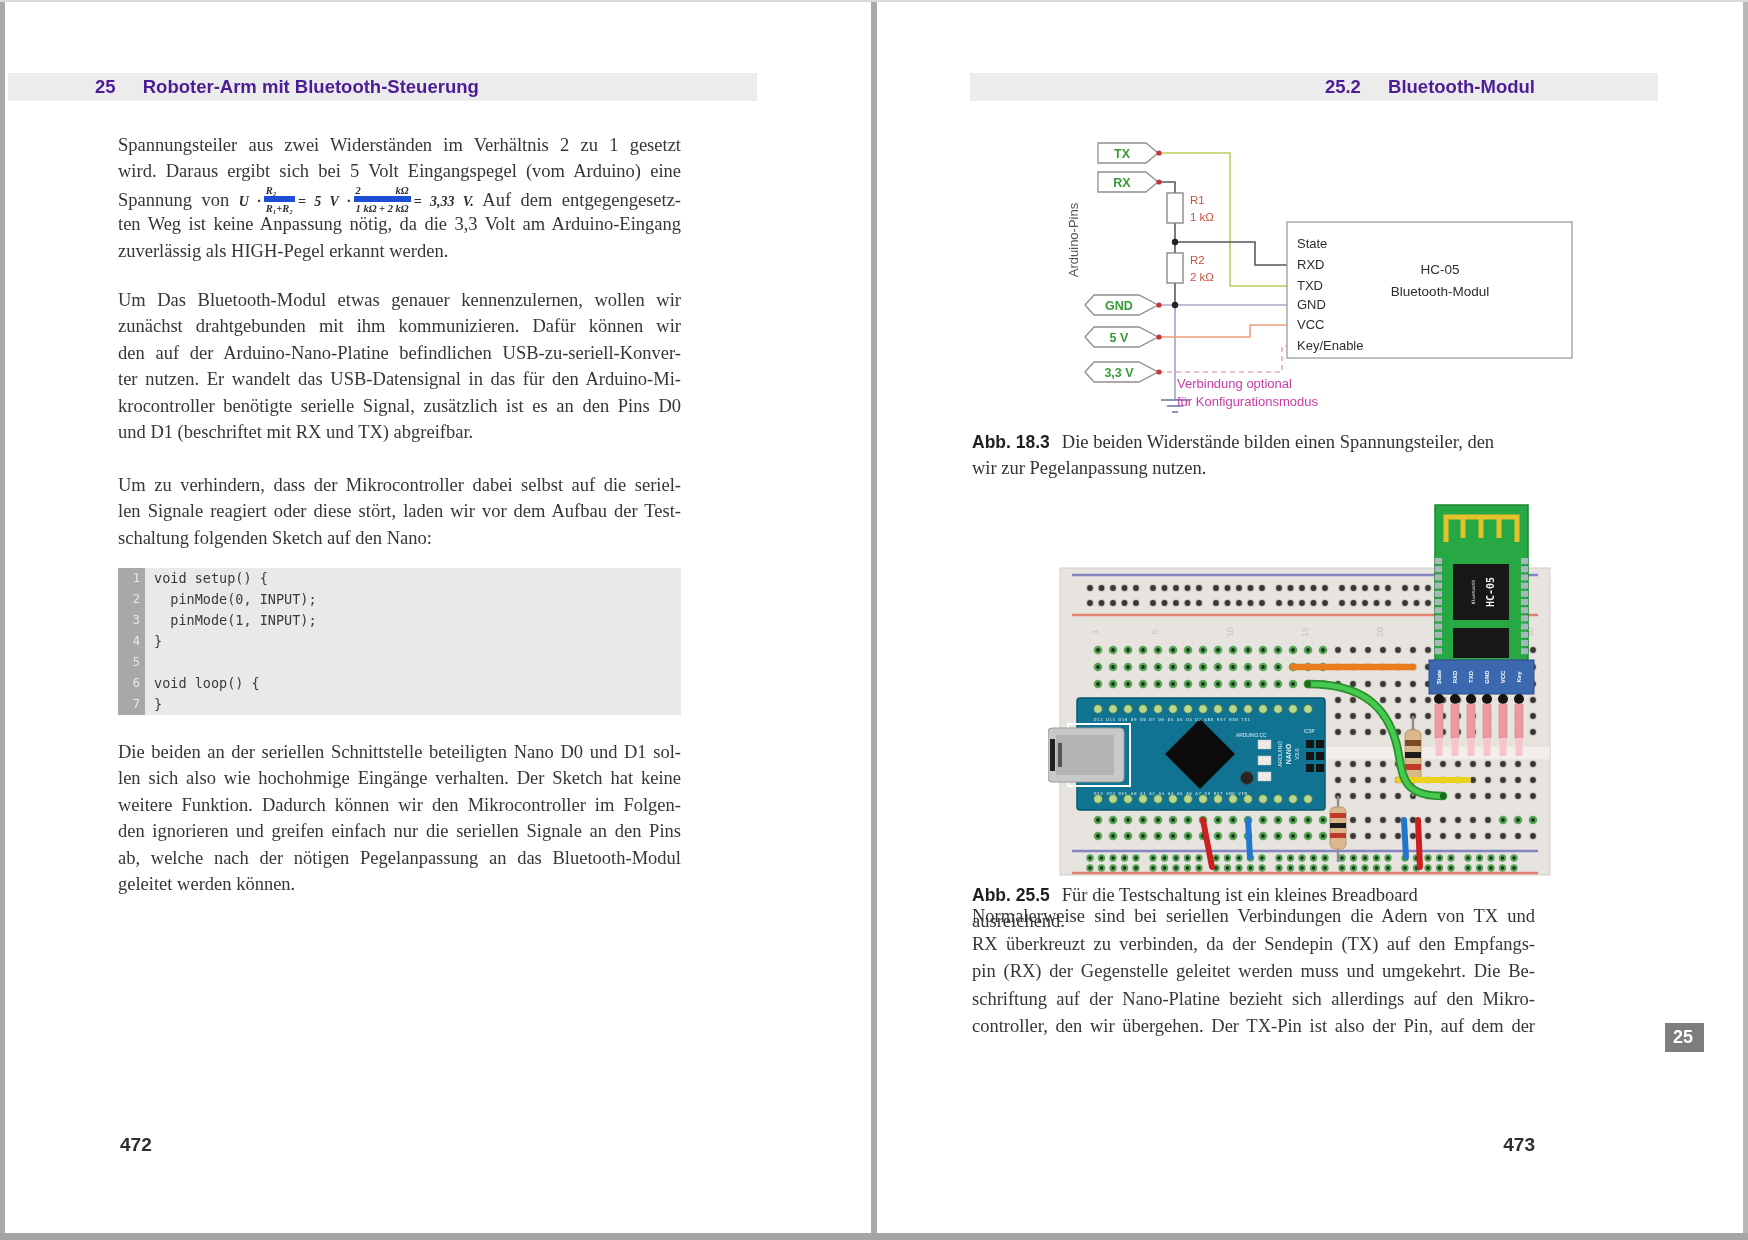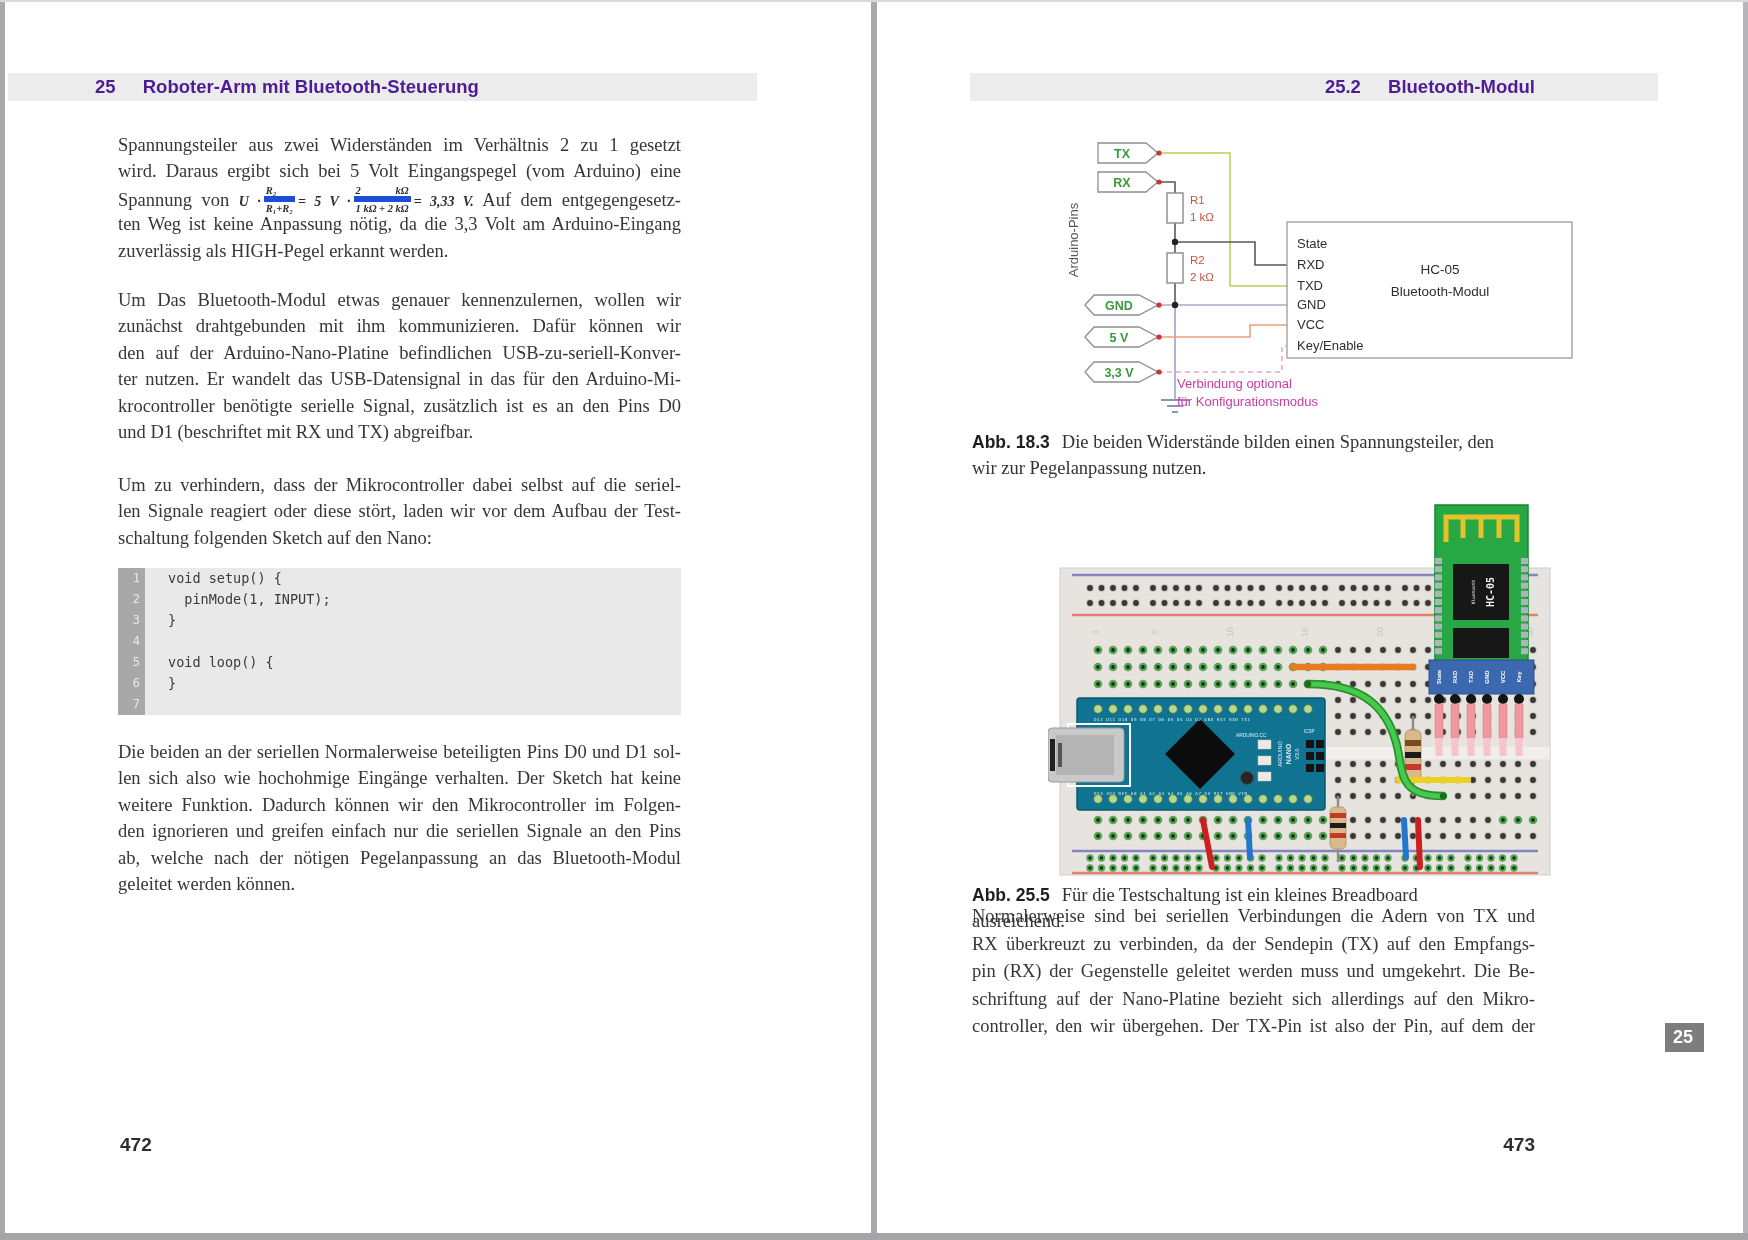--- a/index.html
+++ b/index.html
@@ -22,21 +22,21 @@
   .fml{font-style:italic;font-weight:bold;font-size:14px;color:#2e2e2e;}
   .frac{display:inline-block;text-align:center;vertical-align:-0.55em;line-height:1.05;font-size:10.5px;margin:0 3px;}
   .frac .fd{display:block;border-top:6px solid #1d4ed8;padding:1px 2px 0 2px;}
   .frac .fn{display:block;padding:0 2px;}
   
   .gutter{position:absolute;background:#a8a8a8;font-family:"DejaVu Sans Mono",monospace;
           font-size:12px;color:#e9e9e9;text-align:right;}
   .gutter .gn{display:block;height:21px;line-height:21px;padding-right:5px;}
   .codebox{position:absolute;background:#e9e9e9;font-family:"DejaVu Sans Mono",monospace;
            font-size:13.5px;color:#3a3a3a;}
-  .codebox .cl{display:block;height:21px;line-height:21px;white-space:pre;padding-left:9px;margin-left:14px;}
+  .codebox .cl{display:block;height:21px;line-height:21px;white-space:pre;padding-left:9px;}
   
   .cap{position:absolute;width:575px;font-size:18.5px;line-height:26px;color:#333;}
   .caplabel{font-family:"Liberation Sans",sans-serif;font-weight:bold;font-size:17.5px;color:#1f1f1f;margin-right:12px;}
   
   .pagenum{position:absolute;font-family:"Liberation Sans",sans-serif;font-weight:bold;font-size:19px;color:#2e2e2e;}
   .tab{position:absolute;left:1665px;top:1023px;width:39px;height:29px;background:#7d7d80;color:#fff;
        font-family:"Liberation Sans",sans-serif;font-weight:bold;font-size:18px;line-height:29px;padding-left:8px;box-sizing:border-box;}
   
   .st-pins{font-family:"Liberation Sans",sans-serif;font-size:13px;fill:#555;}
   .flagshape{fill:#fff;stroke:#8f8f8f;stroke-width:1.3;}
@@ -129,29 +129,30 @@
     <span class="gn">1</span>
       <span class="gn">2</span>
       <span class="gn">3</span>
       <span class="gn">4</span>
       <span class="gn">5</span>
       <span class="gn">6</span>
       <span class="gn">7</span>
   </div>
   <div class="codebox" style="left:145px;top:568px;width:536px;height:147px">
     <span class="cl">void setup() {</span>
+      <span class="cl">  pinMode(0, INPUT);</span>
       <span class="cl">  pinMode(1, INPUT);</span>
       <span class="cl">}</span>
       <span class="cl"></span>
       <span class="cl">void loop() {</span>
       <span class="cl">}</span>
   </div>
 
   <div class="col" style="left:118px;top:739px">
-    <div class="jline">Die beiden an der seriellen Normalerweise beteiligten Pins D0 und D1 sol-</div>
+    <div class="jline">Die beiden an der seriellen Schnittstelle beteiligten Nano D0 und D1 sol-</div>
     <div class="jline">len sich also wie hochohmige Eingänge verhalten. Der Sketch hat keine</div>
     <div class="jline">weitere Funktion. Dadurch können wir den Mikrocontroller im Folgen-</div>
     <div class="jline">den ignorieren und greifen einfach nur die seriellen Signale an den Pins</div>
     <div class="jline">ab, welche nach der nötigen Pegelanpassung an das Bluetooth-Modul</div>
     <div class="jline last">geleitet werden können.</div>
   </div>
 
   <div class="pagenum" style="left:120px;top:1134px">472</div>
 
   <div class="hdrbar" style="left:970px;top:73px;width:688px;text-align:right;padding-right:123px;box-sizing:border-box">

